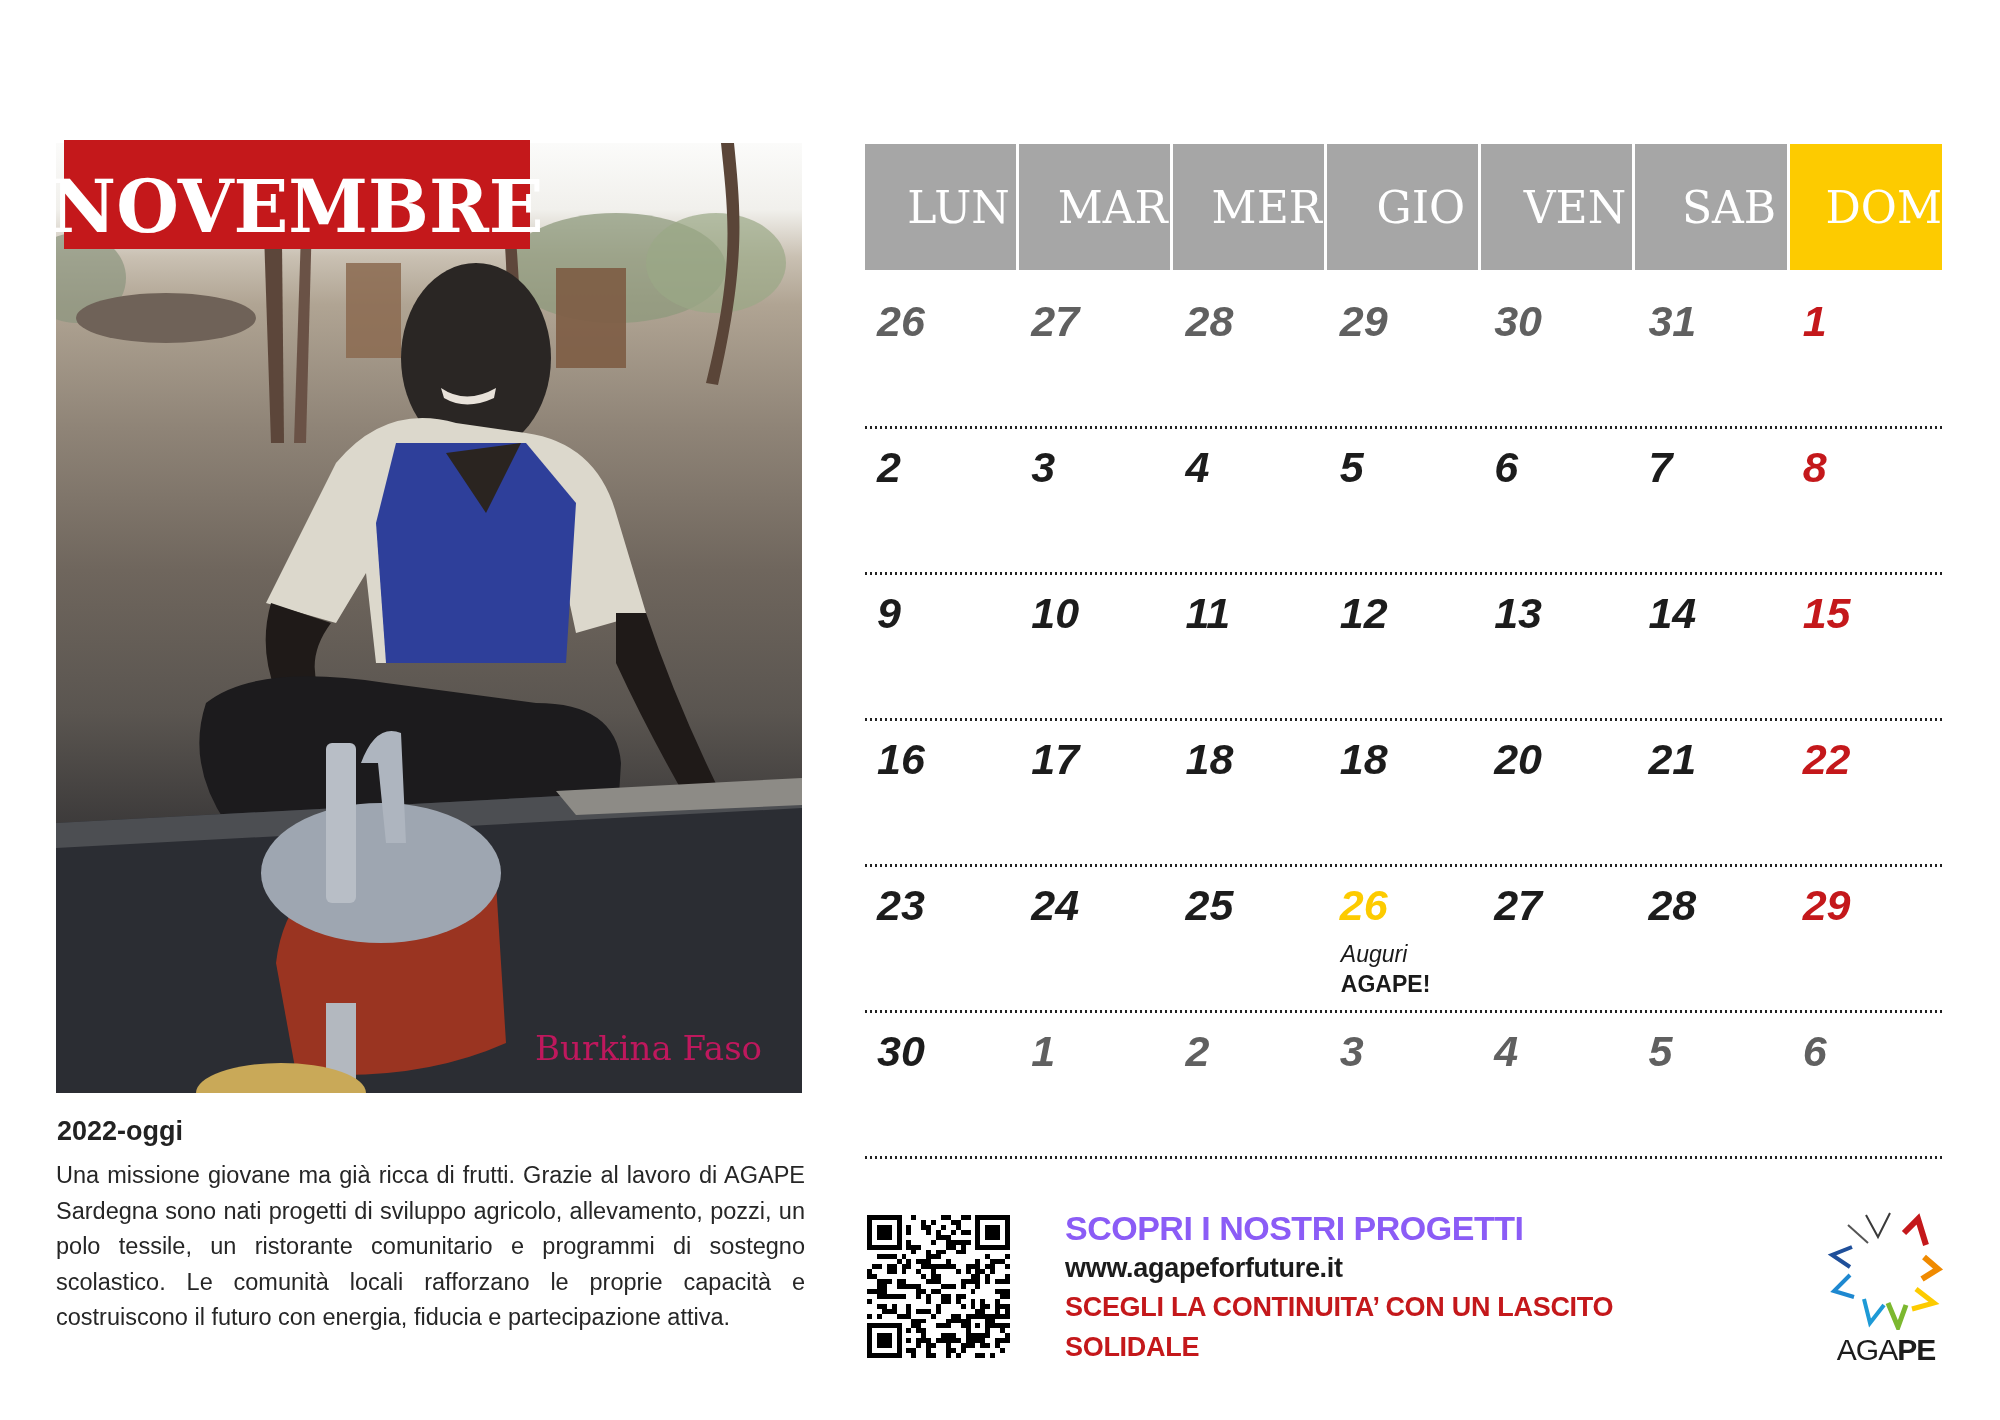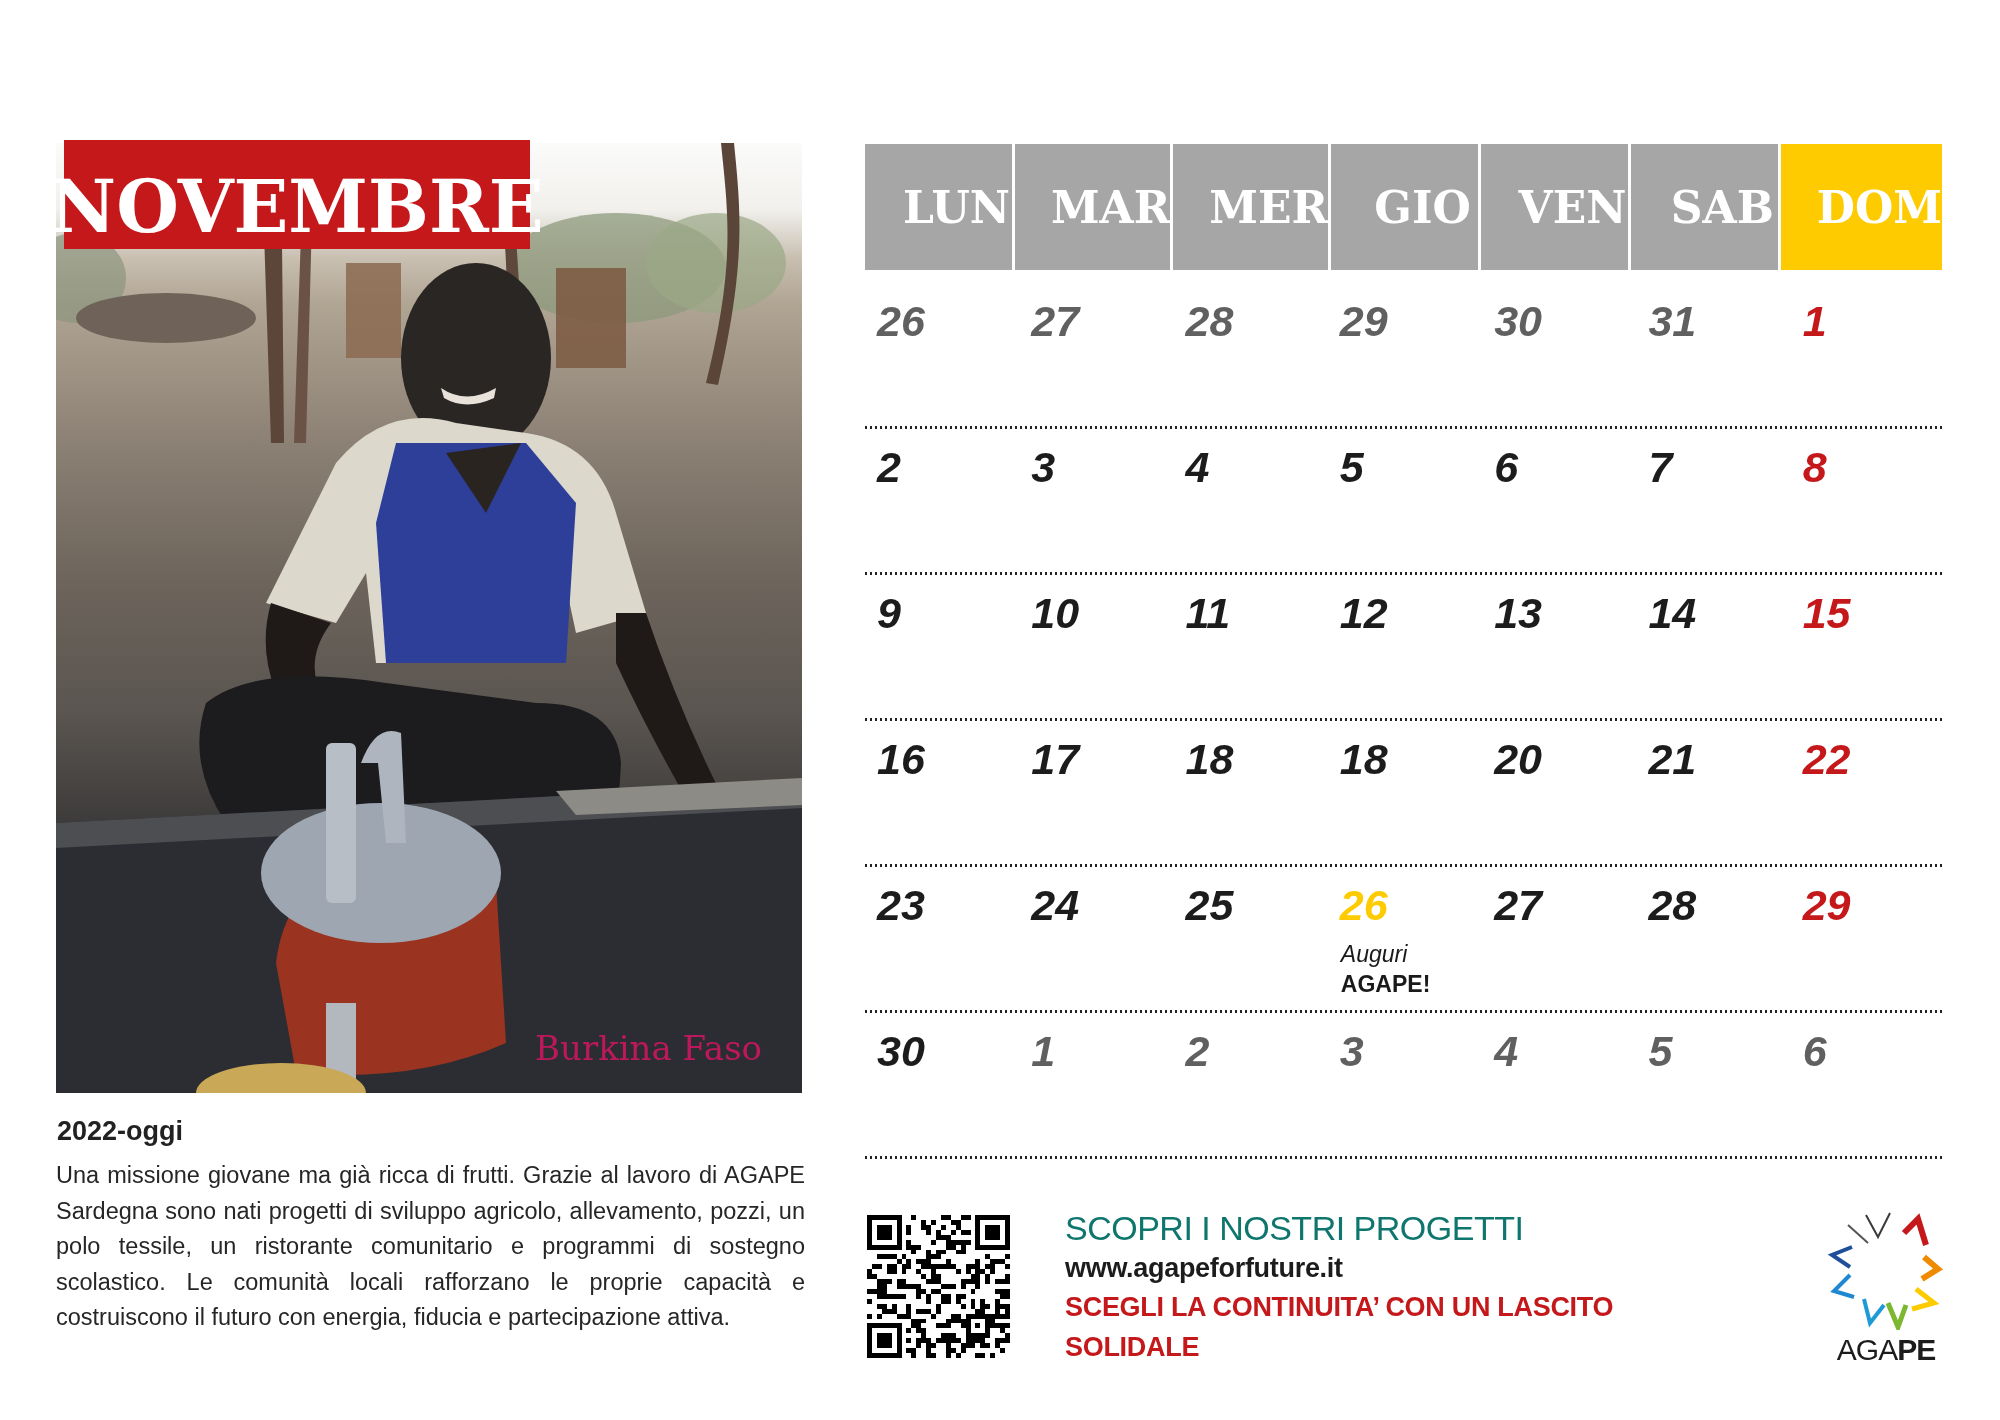--- a/index.html
+++ b/index.html
@@ -18,40 +18,40 @@
   #country-caption { left:535px; top:1028px; color:#be185d; font-family:"DejaVu Serif", serif; font-size:34px; white-space:nowrap;text-align:right; }
 
   
   #desc-title { left:57px; top:1116px; font-family:"Liberation Sans", sans-serif; font-weight:bold; font-size:27px; color:#222; }
   #desc-body { left:56px; top:1158px; width:749px; font-family:"Liberation Sans", sans-serif; font-size:23.5px; line-height:35.5px; color:#262626; text-align:justify; }
   #desc-body p { margin:0; }
 
   
   #cal-header { left:865px; top:144px; width:1077px; height:126px; display:grid; grid-template-columns:repeat(7,1fr); column-gap:3px; }
   .hcell { background:#a6a6a6; display:flex; align-items:center; justify-content:center; color:#ffffff;
-    font-family:"DejaVu Serif", serif; font-weight:bold; font-size:44px;padding-left:36px; }
+    font-family:"DejaVu Serif", serif; font-weight:normal; font-size:44px;padding-left:36px; }
   .hcell.sunday { background:#fdcb00; }
 
   #cal-body { left:865px; top:283px; width:1077px; }
   .week { position:relative; height:146px; display:grid; grid-template-columns:repeat(7,1fr); column-gap:3px;
     background-image:linear-gradient(90deg,#222 50%,transparent 50%); background-size:5px 3px; background-repeat:repeat-x; background-position:0 bottom; }
   .day { position:relative; }
   .day .num { position:absolute; left:12px; top:14px; font-family:"Liberation Sans", sans-serif; font-weight:bold; font-style:italic; font-size:43px; color:#1c1c1c; }
   .day.other .num { color:#606060; }
   .day.sun .num { color:#c4181b; }
   .day.special .num { color:#fdcb00; }
   .day .note { position:absolute; left:13px; top:72px; font-family:"Liberation Sans", sans-serif; font-size:23px; line-height:30px; color:#1a1a1a; }
   .day .note .n1 { display:block; font-style:italic; }
   .day .note .n2 { display:block; font-weight:bold; }
 
   
   #qr { left:867px; top:1215px; width:143px; height:143px; }
   #promo { left:1065px; top:1207px; }
   #promo div { white-space:nowrap; }
-  #promo-title { font-family:"Liberation Sans", sans-serif; font-weight:normal; font-size:34px; color:#0f766e; line-height:42px; letter-spacing:-0.5px; }
+  #promo-title { font-family:"Liberation Sans", sans-serif; font-weight:bold; font-size:34px; color:#8b5cf6; line-height:42px; letter-spacing:-0.5px; }
   #promo-url { font-family:"Liberation Sans", sans-serif; font-weight:bold; font-size:27px; color:#1c1c1c; line-height:38px; letter-spacing:-0.3px; }
   .promo-red { font-family:"Liberation Sans", sans-serif; font-weight:bold; font-size:27px; color:#c4181b; line-height:40px; letter-spacing:-0.3px; }
 
   #logo { left:1826px; top:1205px; width:120px; height:160px; }
   #logo-word { position:absolute; left:0; top:128px; width:120px; text-align:center; font-family:"Liberation Sans", sans-serif; font-size:30px; color:#1c1c1c; letter-spacing:-1px; }
   #logo-word b { font-weight:bold; }
 </style>
 </head>
 <body>
 

